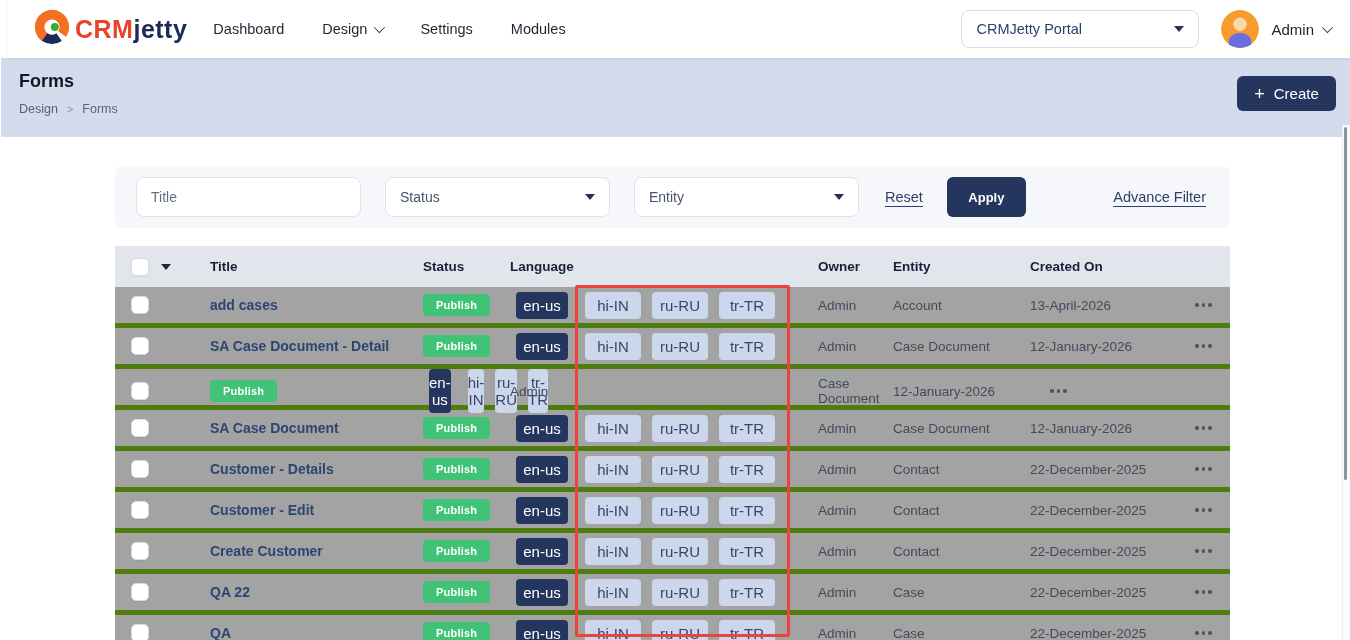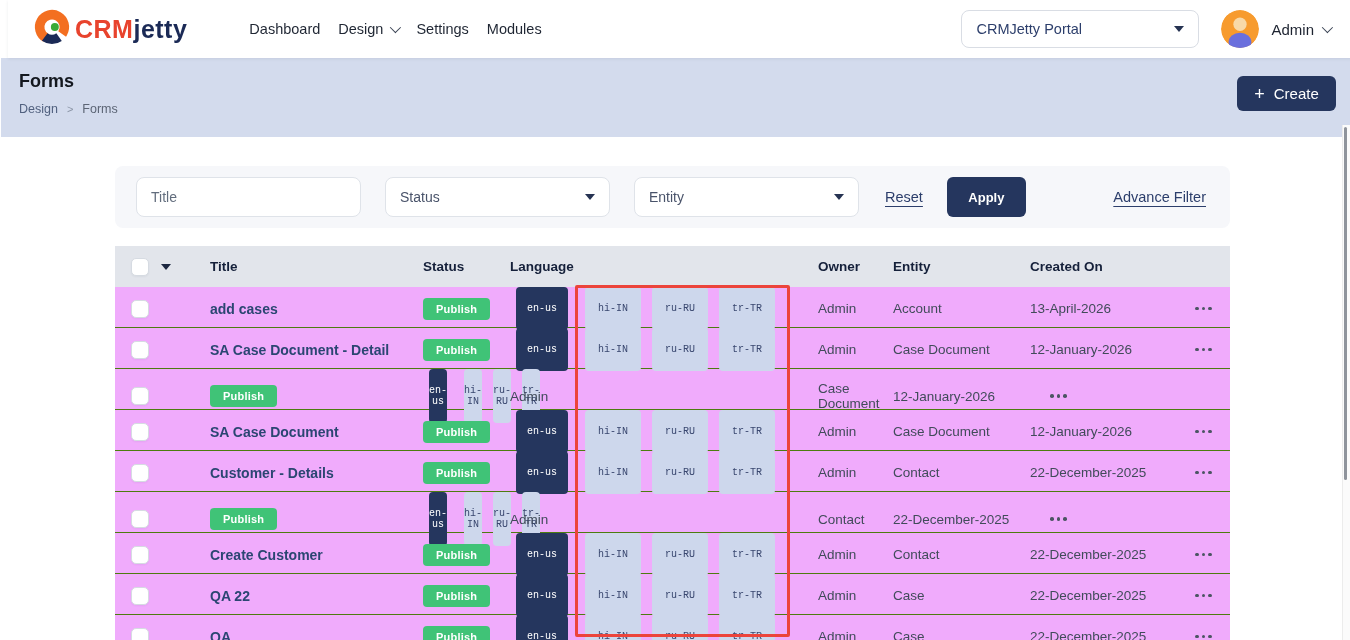--- a/index.html
+++ b/index.html
@@ -14,21 +14,21 @@
   .navbar {
     position: absolute; left: 8px; top: 0; width: 1350px; height: 58px;
     background: #ffffff; display: flex; align-items: center;
     box-shadow: 0 1px 3px rgba(30,40,70,.08); z-index: 5;
   }
   .logo { display: flex; align-items: center; margin-left: 25px; cursor: pointer; }
   .logo svg { width: 38px; height: 38px; }
   .logo-text { font-size: 25px; font-weight: bold; letter-spacing: .5px; margin-left: 4px; }
   .logo-text .crm { color: #e8432d; }
   .logo-text .jetty { color: #1b2a56; }
-  .nav-links { display: flex; align-items: center; gap: 18px; margin-left: 62px; justify-content: space-between; }
+  .nav-links { display: flex; align-items: center; gap: 38px; margin-left: 26px; justify-content: space-between; }
   .nav-link { font-size: 14.5px; color: #1f2633; cursor: pointer; display: flex; align-items: center; gap: 7px; }
   .chev {
     width: 8px; height: 8px; border-right: 1.6px solid #3a4354; border-bottom: 1.6px solid #3a4354;
     transform: rotate(45deg) translateY(-2px); display: inline-block;
   }
   .nav-right { margin-left: auto; display: flex; align-items: center; margin-right: 28px; }
   .portal-select {
     width: 238px; height: 38px; background: #fff; border: 1px solid #d9dde4; border-radius: 8px;
     display: flex; align-items: center; justify-content: space-between; padding: 16px 14px;
     font-size: 14.5px; color: #2c3e6b; cursor: pointer;
@@ -82,39 +82,39 @@
   .apply-btn {
     width: 79px; height: 40px; margin-left: 24px; background: #25365e; color: #fff;
     border: none; border-radius: 6px; font-size: 13px; font-weight: bold; cursor: pointer; font-family: inherit;
   }
   .advance-link { margin-left: auto; margin-right: 24px; }
 
   
   .table { position: absolute; left: 115px; top: 246px; width: 1115px; }
   .grid-row { display: grid; grid-template-columns: 95px 213px 87px 308px 75px 137px 145px 55px; align-items: center; }
   .thead { height: 41px; background: #e2e5eb; font-size: 13.5px; font-weight: bold; color: #15203a; }
-  .trow { height: 41px; border-bottom: 1px solid #4d7c0f; background: #f0abfc; }
+  .trow { height: 41px; border-bottom: 5px solid #4d7c0f; background: #a3a3a3; }
   .cell-cb { display: flex; align-items: center; padding-left: 16px; gap: 12px; }
   .checkbox {
     width: 18px; height: 18px; background: #fff; border: 1px solid #d6dbe2; border-radius: 5px;
     box-shadow: 0 1px 2px rgba(40,50,80,.06); cursor: pointer; flex: 0 0 auto;
   }
   .hdr-caret {
     width: 0; height: 0; border-left: 5px solid transparent; border-right: 5px solid transparent;
     border-top: 6px solid #1c2740; cursor: pointer;
   }
   .row-title { font-size: 14px; font-weight: bold; color: #2b4672; cursor: pointer; text-decoration: none; }
   .status-badge {
     display: inline-block; background: #40c377; color: #fff; font-size: 11px; font-weight: bold;
     padding: 5px 13px; border-radius: 4px; letter-spacing: .2px;
   }
   .cell-langs { display: flex; align-items: center; gap: 11px; padding-left: 6px; }
   .lang-tag {
-    display: inline-block; background: #cdd7ec; color: #38466e; font-size: 10px;
-    padding: 16px 0; width: 56px; text-align: center; border-radius: 4px; font-family: Liberation Mono, monospace;
+    display: inline-block; background: #cdd7ec; color: #38466e; font-size: 15px;
+    padding: 5px 0; width: 56px; text-align: center; border-radius: 4px;
   }
   .cell-langs .lang-tag:first-child { background: #25365e; color: #ffffff; width: 52px; margin-right: 6px; }
   .cell-text { font-size: 13.5px; color: #414b5a; }
   .cell-actions { padding-left: 20px; display: flex; gap: 3px; align-items: center; cursor: pointer; height: 100%; }
   .dot { width: 3.5px; height: 3.5px; border-radius: 50%; background: #4b5563; }
 
   
   .highlight-box {
     position: absolute; left: 575px; top: 285px; width: 215px; height: 352px;
     border: 3px solid #ec443b; border-radius: 2px; pointer-events: none; z-index: 8;
@@ -317,20 +317,21 @@
       <span class="dot"></span>
       <span class="dot"></span>
       <span class="dot"></span>
     </div>
   </div>
 
   <div class="grid-row trow">
     <div class="cell-cb">
       <span class="checkbox"></span>
     </div>
+    <div><a class="row-title">Customer - Edit</a></div>
     <div><span class="status-badge">Publish</span></div>
     <div class="cell-langs">
             <span class="lang-tag">en-us</span>
             <span class="lang-tag">hi-IN</span>
             <span class="lang-tag">ru-RU</span>
             <span class="lang-tag">tr-TR</span>
           </div>
     <div class="cell-text">Admin</div>
     <div class="cell-text">Contact</div>
     <div class="cell-text">22-December-2025</div>

